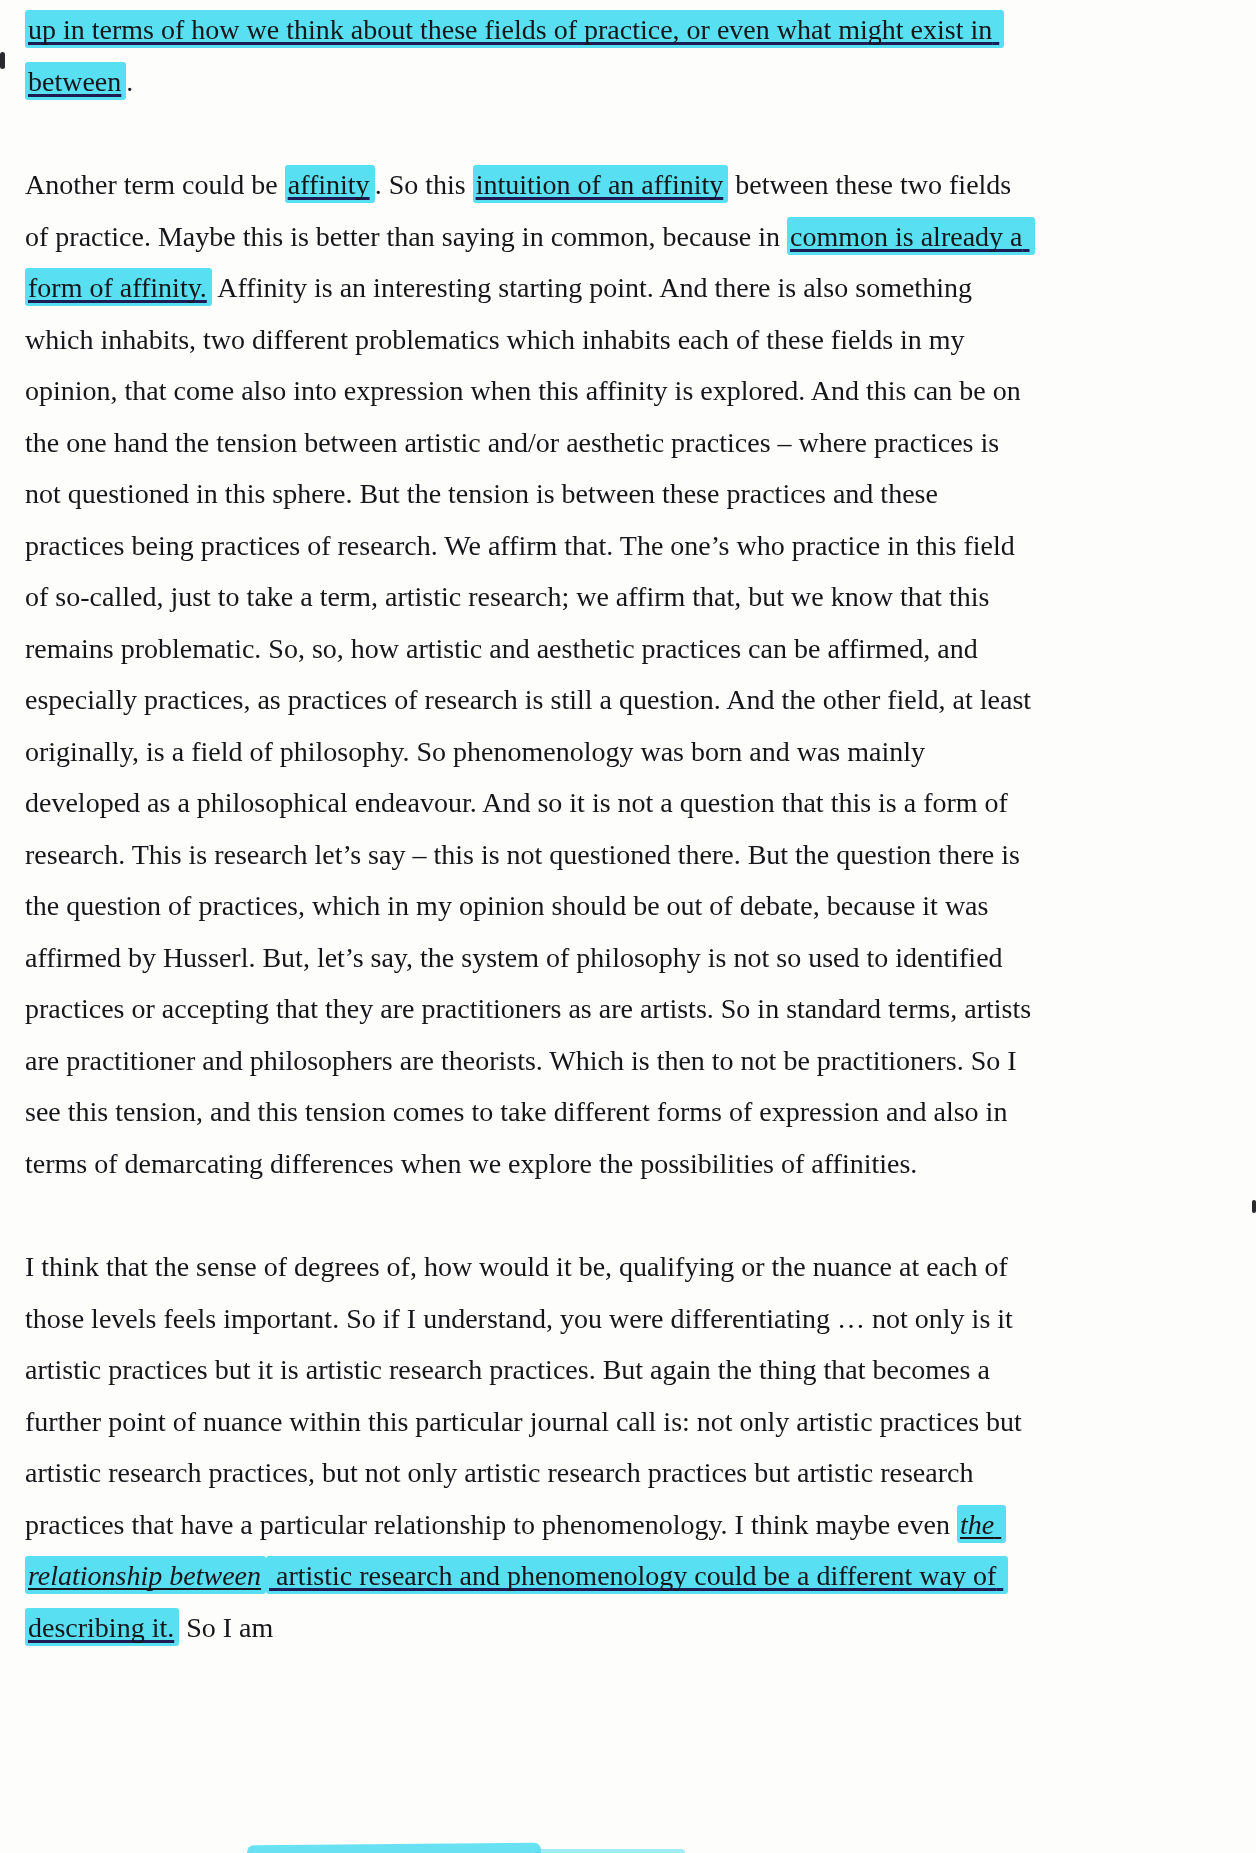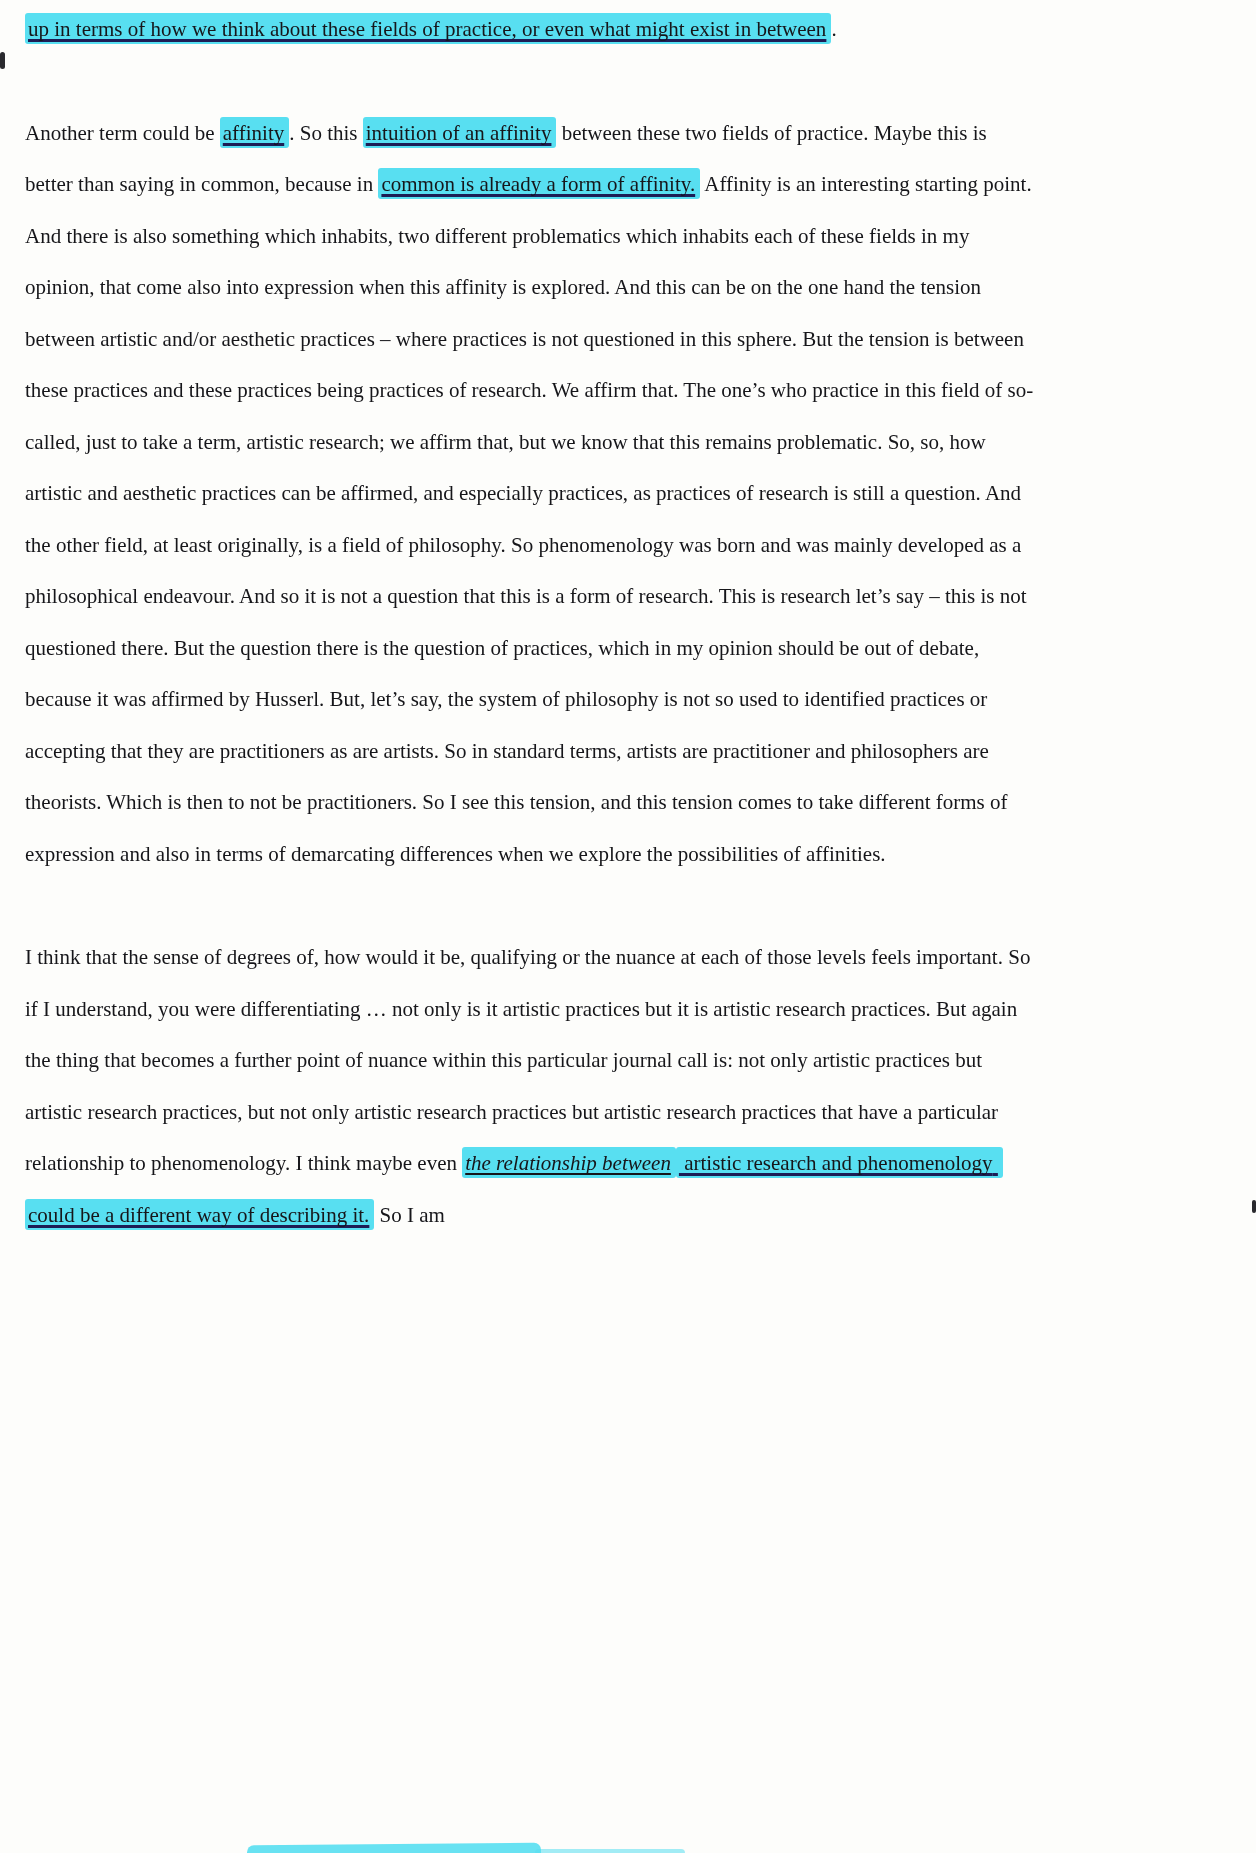--- a/index.html
+++ b/index.html
@@ -11,21 +11,21 @@
     color: var(--ink, #16161a);
     font-family: "Liberation Serif", serif;
     position: relative;
     overflow: hidden;
   }
   main.page {
     position: absolute;
     top: 4px;
     left: 25px;
     width: 1014px;
-    font-size: 21px;
+    font-size: 28px;
     line-height: 51.5px;
     text-align: left;
   }
   p.para {
     margin: 0 0 52px 0;
   }
   .seg { white-space: pre-wrap; }
   .hl {
     background: var(--hl, #58dff1);
     padding: 4px 5px 3px 3px;

